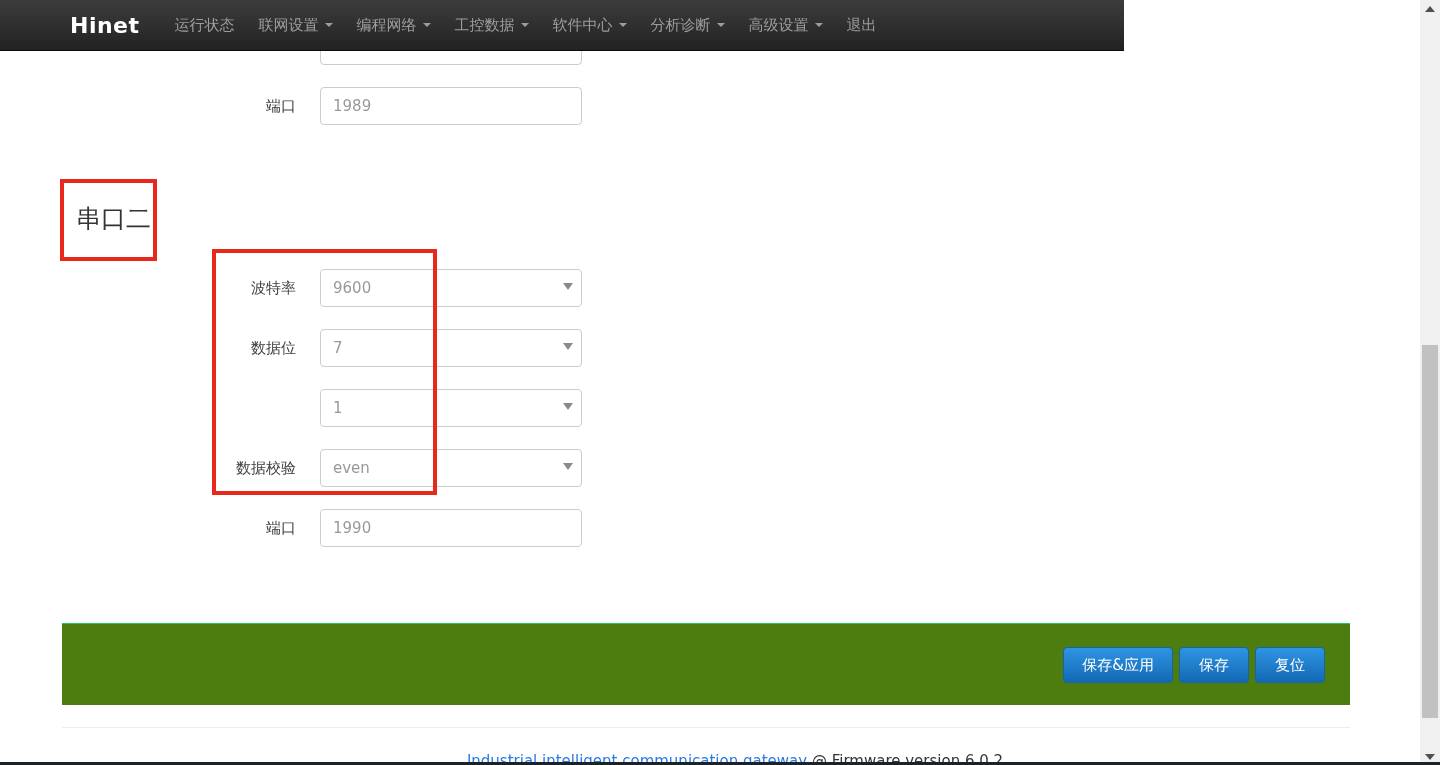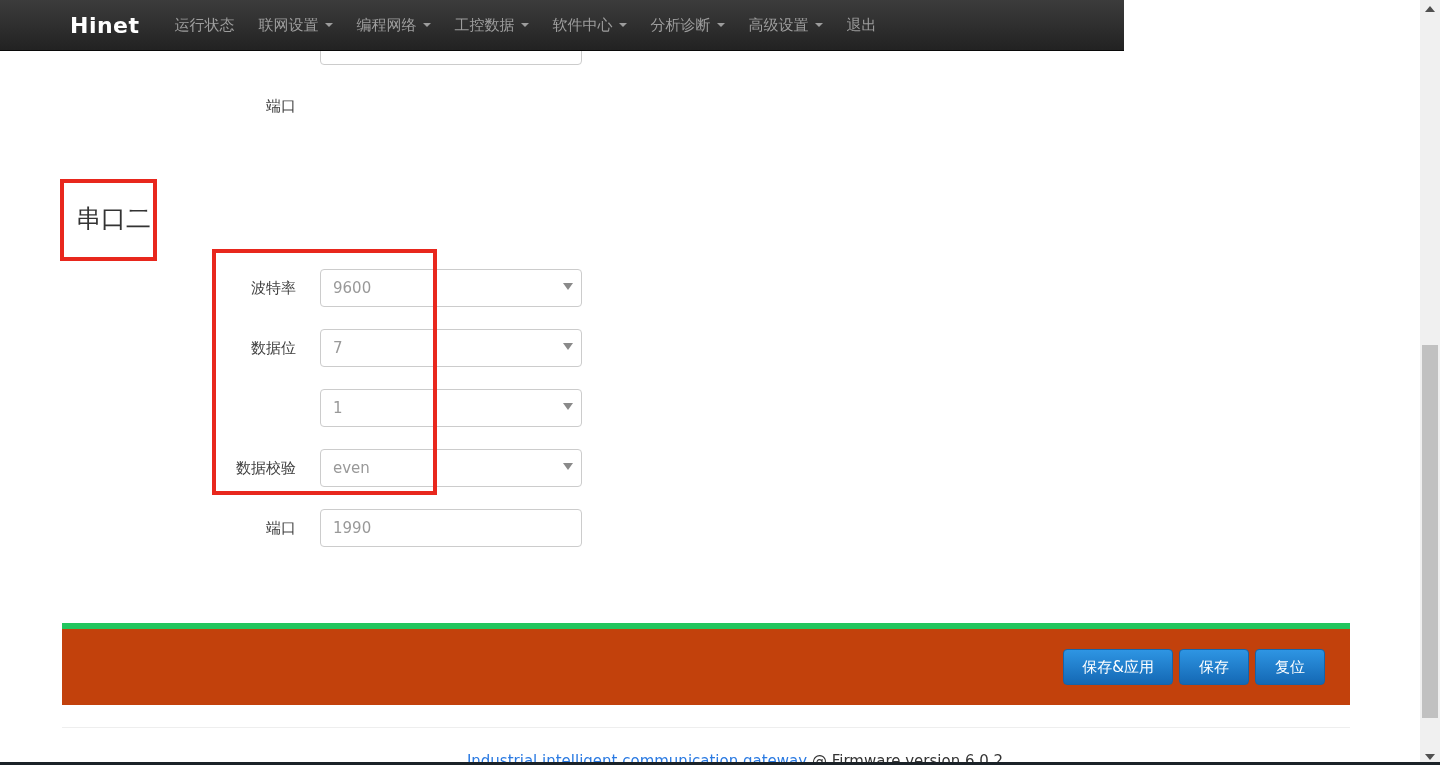--- a/index.html
+++ b/index.html
@@ -70,21 +70,21 @@
   .annotation-box {
     position:absolute; border:4px solid #e8271d;
     background:transparent; pointer-events:none; z-index:40;
   }
   .anno-1 { left:60px;  top:171px; width:97px;  height:82px;  }
   .anno-2 { left:212px; top:241px; width:225px; height:246px; }
 
   
   .action-bar {
     position:absolute; left:62px; top:615px; width:1288px; height:82px;
-    background:#c2410c; border-top:6px solid #22c55e;
+    background:#4d7c0f; border-top:1px solid #22c55e;
     display:flex; align-items:center; justify-content:flex-end;
     padding-right:25px; gap:6px;
   }
   .btn {
     height:36px; line-height:34px; padding:0 19px;
     background:linear-gradient(#2e95e3,#1468b4);
     border:1px solid #1663a8; border-radius:4px;
     color:#fff; font-size:15px; font-family:inherit; cursor:pointer;
     white-space:nowrap;
   }
@@ -129,20 +129,21 @@
   }
 </style>
 </head>
 <body>
 
 <div class="content">
 
   <div class="partial-input"></div>
 
   <div class="field-label" style="top:79px;">端口</div>
+  <input class="text-input" style="top: 79px;" value="1989">
 
   <div class="section-title">串口二</div>
 
   <div class="field-label" style="top:261px;">波特率</div>
   <div class="select-box" style="top:261px;">
     <span>9600</span>
     <span class="select-caret"></span>
   </div>
 
   <div class="field-label" style="top:321px;">数据位</div>

